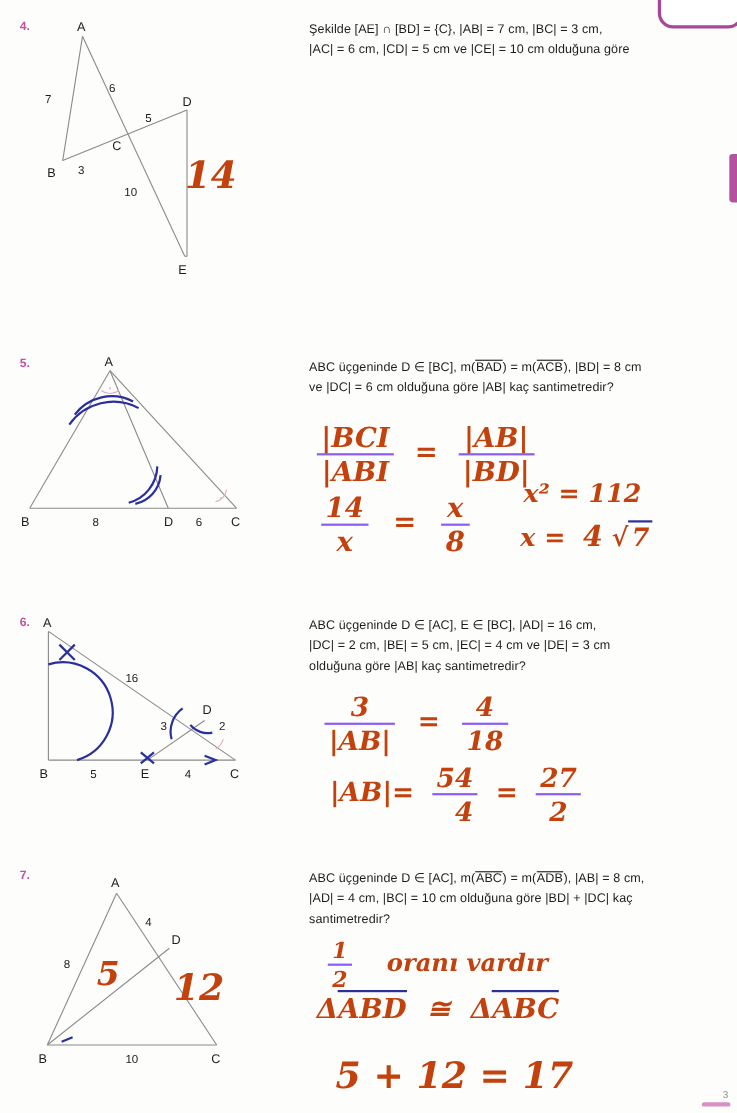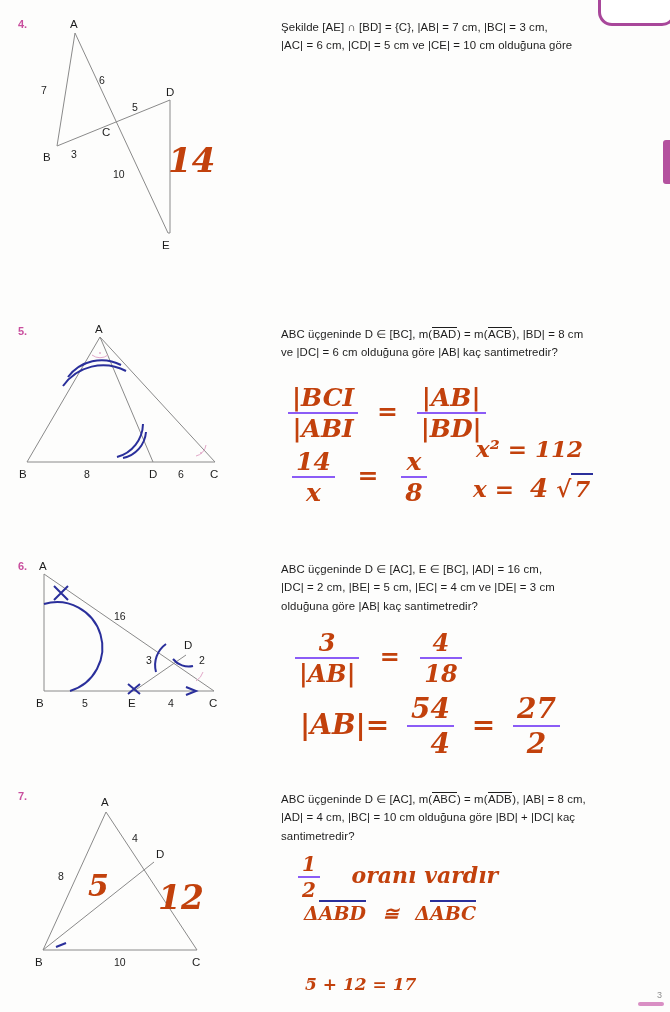--- a/index.html
+++ b/index.html
@@ -281,21 +281,21 @@
         <span class="num">3</span>
         <span class="den">|AB|</span>
       </span>
       <span style="padding:0 12px;">=</span>
       <span class="frac">
         <span class="num">4</span>
         <span class="den">18</span>
       </span>
     </div>
 
-    <div class="hand" style="left:300px; top:132px; font-size:28px;">
+    <div class="hand" style="left:300px; top:132px; font-size:24px;">
       <span>|AB|=</span>
       <span class="frac" style="margin-left:8px;text-align:right;">
         <span class="num">54</span>
         <span class="den">4</span>
       </span>
       <span style="padding:0 8px;">=</span>
       <span class="frac">
         <span class="num">27</span>
         <span class="den">2</span>
       </span>
@@ -336,25 +336,25 @@
     </div>
 
     <div class="hand" style="left:298px; top:62px; font-size:22px;">
       <span class="frac" style="font-size:20px;">
         <span class="num">1</span>
         <span class="den">2</span>
       </span>
       <span style="padding-left:24px;">oranı vardır</span>
     </div>
 
-    <div class="hand" style="left:304px; top:112px; font-size:19px;">
+    <div class="hand" style="left:288px; top:112px; font-size:25px;">
       <span>Δ</span><span class="ovl-hand">ABD</span>
       <span style="padding:0 10px;">≅</span>
       <span>Δ</span><span class="ovl-hand">ABC</span>
     </div>
 
-    <div class="hand" style="left:305px; top:168px; font-size:17px;margin-top:16px;">5 + 12 = 17</div>
+    <div class="hand" style="left:305px; top:168px; font-size:33px;">5 + 12 = 17</div>
   </div>
 
   <div class="page-number">3</div>
   <div class="page-rule"></div>
 
 </div>
 
 </body></html>

